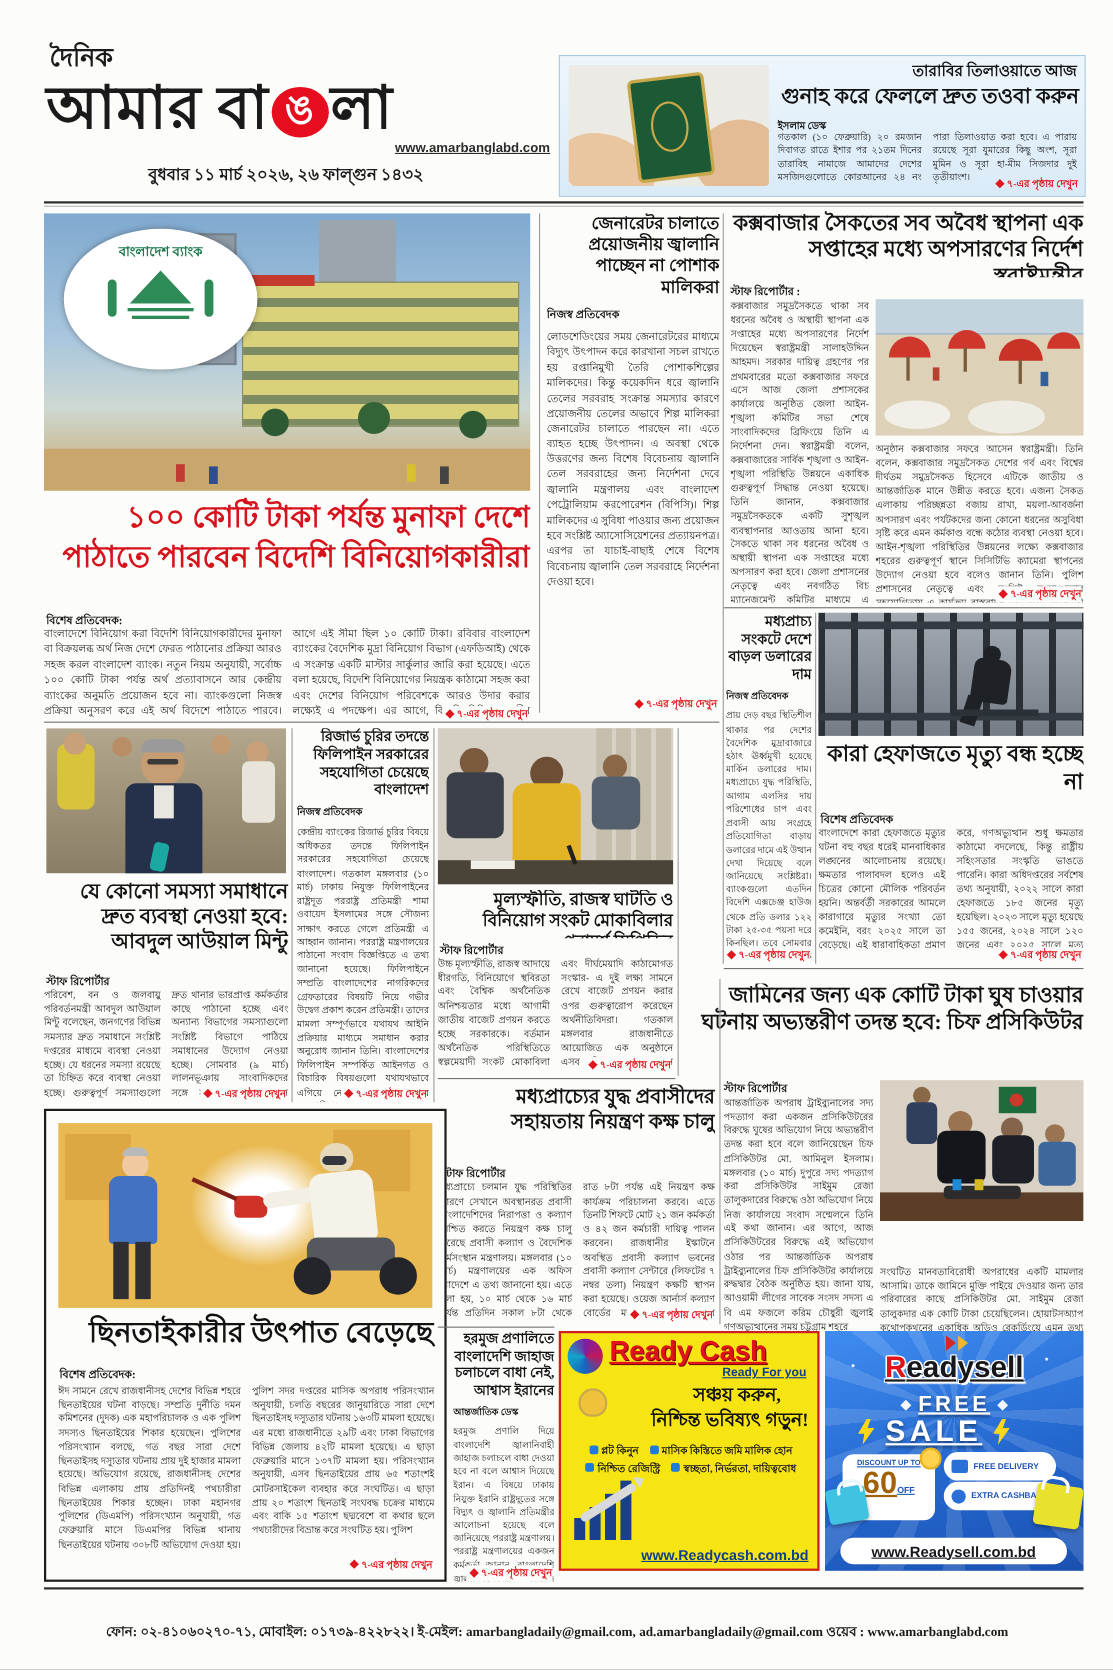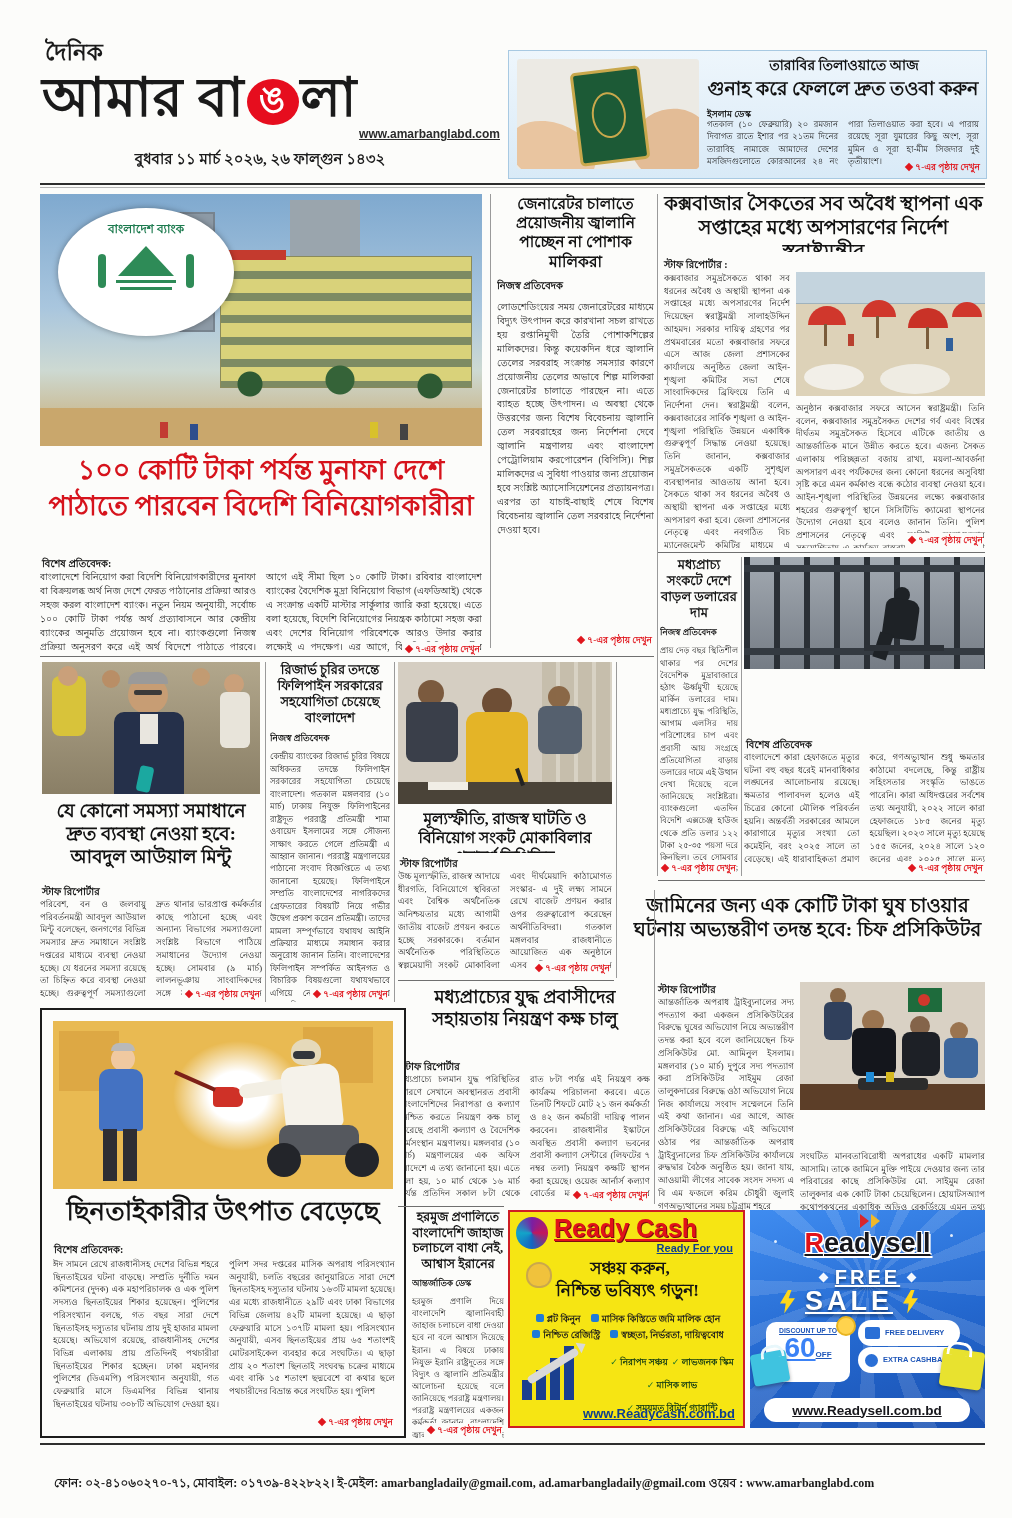--- a/index.html
+++ b/index.html
@@ -1,20 +1,20 @@
 <!DOCTYPE html>
 <html><head>
 <meta charset="utf-8">
 <style>
   html,body{margin:0;padding:0;background:#888;}
   #paper{position:relative;width:1012px;height:1518px;margin:0 auto;background:#fcfcfa;
          font-family:"Liberation Serif","DejaVu Sans",serif;color:#1a1a1a;overflow:hidden;}
   .abs{position:absolute;}
   .blk{position:absolute;overflow:hidden;}
-  .hl{font-weight:700;color:#121212;text-align:center;line-height:1.24;}
+  .hl{font-weight:700;color:#121212;text-align:right;line-height:1.24;}
   .red{color:#d6131c;}
   .byl{font-size:10px;font-weight:700;color:#101010;}
   .bd{font-size:9.3px;line-height:1.5;text-align:justify;color:#1c1c1c;}
   .bd-s{font-size:8.6px;line-height:1.48;text-align:justify;color:#1c1c1c;}
   .c2{column-count:2;column-gap:10px;}
   .jump{position:absolute;right:2px;bottom:0;background:#fcfcfa;color:#e0161d;font-weight:700;
         font-size:9px;white-space:nowrap;padding-left:4px;}
   .jd{display:inline-block;width:6px;height:6px;background:#e0161d;transform:rotate(45deg);margin-right:3px;}
   .vr{position:absolute;width:1px;background:#9a9a9a;}
   .hr{position:absolute;height:1px;background:#6f6f6f;}
@@ -135,20 +135,21 @@
 
   <div class="fig" style="left:744px;top:557px;width:241px;height:112px;background:linear-gradient(180deg,#a3aab2,#757c85);">
     <div class="abs" style="left:0;top:0;width:241px;height:112px;background:repeating-linear-gradient(90deg,#2b3036 0 6px,transparent 6px 30px);"></div>
     <div class="abs" style="left:0;top:8px;width:241px;height:7px;background:#343a41;"></div>
     <div class="abs" style="left:0;bottom:14px;width:241px;height:7px;background:#343a41;"></div>
     <div class="abs" style="left:150px;top:30px;width:16px;height:16px;background:#1e2226;border-radius:50%;"></div>
     <div class="abs" style="left:140px;top:42px;width:34px;height:40px;background:#1e2226;border-radius:8px 10px 4px 4px;transform:rotate(8deg);"></div>
     <div class="abs" style="left:132px;top:76px;width:14px;height:26px;background:#1e2226;transform:rotate(18deg);"></div>
     <div class="abs" style="left:120px;top:88px;width:80px;height:6px;background:#2c3137;"></div>
   </div>
+  <div class="blk hl" style="left:744px;top:674px;width:241px;height:58px;font-size:20px;">কারা হেফাজতে মৃত্যু বন্ধ হচ্ছে না</div>
   <div class="abs byl" style="left:746px;top:737px;">বিশেষ প্রতিবেদক</div>
   <div class="blk" style="left:744px;top:751px;width:241px;height:125px;">
     <p class="bd-s c2" style="margin:0;width:241px;height:125px;">বাংলাদেশে কারা হেফাজতে মৃত্যুর ঘটনা বহু বছর ধরেই মানবাধিকার লঙ্ঘনের আলোচনায় রয়েছে। ক্ষমতার পালাবদল হলেও এই চিত্রের কোনো মৌলিক পরিবর্তন হয়নি। অন্তর্বর্তী সরকারের আমলে কারাগারে মৃত্যুর সংখ্যা তো কমেইনি, বরং ২০২৫ সালে তা বেড়েছে। এই ধারাবাহিকতা প্রমাণ করে, গণঅভ্যুত্থান শুধু ক্ষমতার কাঠামো বদলেছে, কিন্তু রাষ্ট্রীয় সহিংসতার সংস্কৃতি ভাঙতে পারেনি। কারা অধিদপ্তরের সর্বশেষ তথ্য অনুযায়ী, ২০২২ সালে কারা হেফাজতে ১৮৫ জনের মৃত্যু হয়েছিল। ২০২৩ সালে মৃত্যু হয়েছে ১৫৫ জনের, ২০২৪ সালে ১২০ জনের এবং ২০২৫ সালে মৃত্যু হয়েছে ১৫২ জন বন্দির। চার বছরে মোট ৬৩২ জন বন্দি কারাগারে মারা গেছেন। এর মধ্যে আত্মহত্যার ঘটনাও রয়েছে- ২০২৫ সালে ছয়জন বন্দি আত্মহত্যা করেছেন। ২০২৪ সালে</p>
     <span class="jump"><i class="jd"></i><span>৭-এর পৃষ্ঠায় দেখুন</span></span>
   </div>
 
   <div class="fig" style="left:42px;top:662px;width:218px;height:132px;background:linear-gradient(180deg,#b4a88d,#8c English a)#8c8168;">
     <div class="abs" style="left:0;top:0;width:218px;height:132px;background:linear-gradient(180deg,#b2a78c,#8a7f66);"></div>
     <div class="abs" style="left:10px;top:14px;width:34px;height:60px;background:#d8c33a;border-radius:8px;"></div>
     <div class="abs" style="left:16px;top:4px;width:20px;height:20px;background:#caa07a;border-radius:50%;"></div>
@@ -273,27 +274,20 @@
     <div class="abs hl" style="left:40px;top:46px;width:160px;font-size:17px;">সঞ্চয় করুন,</div>
     <div class="abs hl" style="left:10px;top:68px;width:215px;font-size:17px;">নিশ্চিন্ত ভবিষ্যৎ গড়ুন!</div>
     <div class="abs" style="left:4px;top:100px;width:228px;display:flex;justify-content:center;gap:10px;font-size:9.3px;font-weight:700;">
       <span><i class="bl-ic"></i><span>প্লট কিনুন</span></span>
       <span><i class="bl-ic"></i><span>মাসিক কিস্তিতে জমি মালিক হোন</span></span>
     </div>
     <div class="abs" style="left:4px;top:116px;width:228px;display:flex;justify-content:center;gap:10px;font-size:9.3px;font-weight:700;">
       <span><i class="bl-ic"></i><span>নিশ্চিত রেজিস্ট্রি</span></span>
       <span><i class="bl-ic"></i><span>স্বচ্ছতা, নির্ভরতা, দায়িত্ববোধ</span></span>
     </div>
-    <div class="abs" style="left:92px;top:136px;width:140px;text-align:center;line-height:1.45;">
-      <span class="chk">নিরাপদ সঞ্চয়</span>
-      <span class="chk">লাভজনক স্কিম</span><br>
-      <span class="chk">মাসিক লাভ</span><br>
-      <span class="chk">সময়মত রিটার্ন গ্যারান্টি</span><br>
-      <span class="chk">জরুরি প্রয়োজনে সহজ ঋণ সুবিধা</span>
-    </div>
     <div class="abs" style="left:12px;bottom:26px;width:74px;height:58px;">
       <div class="abs" style="left:0;bottom:0;width:10px;height:20px;background:#1b3f8f;"></div>
       <div class="abs" style="left:14px;bottom:0;width:10px;height:30px;background:#1b3f8f;"></div>
       <div class="abs" style="left:28px;bottom:0;width:10px;height:42px;background:#1b3f8f;"></div>
       <div class="abs" style="left:42px;bottom:0;width:10px;height:54px;background:#1b3f8f;"></div>
       <div class="abs" style="left:2px;bottom:30px;width:58px;height:8px;background:#d9d9d9;border-radius:6px;transform:rotate(-32deg);"></div>
       <div class="abs" style="left:56px;bottom:48px;width:0;height:0;border-left:8px solid #d9d9d9;border-top:6px solid transparent;border-bottom:6px solid transparent;transform:rotate(-30deg);"></div>
     </div>
     <div class="abs sans" style="right:8px;bottom:5px;font-size:13px;font-weight:800;color:#0d3e8f;">www.Readycash.com.bd</div>
   </div>
@@ -312,21 +306,21 @@
       <span class="sans" style="font-size:20px;font-weight:800;color:#fff;letter-spacing:3px;text-shadow:0 2px 3px rgba(0,0,0,.45);">FREE</span>
       <i class="dmd"></i>
     </div>
     <div class="abs" style="left:0;top:76px;width:198px;display:flex;align-items:center;justify-content:center;gap:10px;">
       <i class="bolt"></i>
       <span class="sans" style="font-size:27px;font-weight:800;color:#fff;letter-spacing:4px;text-shadow:0 2px 3px rgba(0,0,0,.45);">SALE</span>
       <i class="bolt"></i>
     </div>
     <div class="abs" style="left:16px;top:112px;width:84px;height:60px;background:#fff;border-radius:10px;text-align:center;">
       <div class="sans" style="font-size:6.8px;font-weight:800;color:#1d55b8;margin-top:5px;">DISCOUNT UP TO</div>
-      <span class="sans" style="font-size:28px;font-weight:800;color:#3b82f6;line-height:1;">60</span><span class="sans" style="font-size:8px;font-weight:800;color:#1d55b8;">OFF</span>
+      <span class="sans" style="font-size:28px;font-weight:800;color:#a16207;line-height:1;">60</span><span class="sans" style="font-size:8px;font-weight:800;color:#1d55b8;">OFF</span>
       <div class="abs" style="right:-6px;top:-6px;width:16px;height:16px;border-radius:50%;background:#ffd34d;border:2px solid #e8b420;"></div>
     </div>
     <div class="abs" style="left:108px;top:110px;display:flex;flex-direction:column;gap:1px;">
       <div class="badge">
         <i class="bi"></i>
         <span class="bt">FREE DELIVERY</span>
       </div>
       <div class="badge">
         <i class="bi" style="border-radius:50%;width:13px;height:13px;"></i>
         <span class="bt">EXTRA CASHBACK</span>
@@ -348,15 +342,15 @@
   <div class="vr" style="left:394px;top:662px;height:340px;"></div>
   <div class="vr" style="left:616px;top:662px;height:316px;"></div>
   <div class="vr" style="left:654px;top:890px;height:314px;"></div>
   <div class="hr" style="left:658px;top:552px;width:327px;"></div>
   <div class="hr" style="left:40px;top:656px;width:614px;"></div>
   <div class="hr" style="left:658px;top:880px;width:327px;"></div>
   <div class="hr" style="left:398px;top:980px;width:216px;"></div>
   <div class="hr" style="left:398px;top:1206px;width:106px;"></div>
 
   <div class="hr" style="left:40px;top:1443px;width:945px;height:2px;background:#2e2e2e;"></div>
-  <div class="abs" style="left:54px;top:1474px;width:905px;text-align:left;font-size:12px;font-weight:700;">ফোন: ০২-৪১০৬০২৭০-৭১, মোবাইল: ০১৭৩৯-৪২২৮২২। ই-মেইল: amarbangladaily@gmail.com, ad.amarbangladaily@gmail.com ওয়েব : www.amarbanglabd.com</div>
+  <div class="abs" style="left:54px;top:1474px;width:905px;text-align:center;font-size:12px;font-weight:700;">ফোন: ০২-৪১০৬০২৭০-৭১, মোবাইল: ০১৭৩৯-৪২২৮২২। ই-মেইল: amarbangladaily@gmail.com, ad.amarbangladaily@gmail.com ওয়েব : www.amarbanglabd.com</div>
 
 </div>
 
 </body></html>

